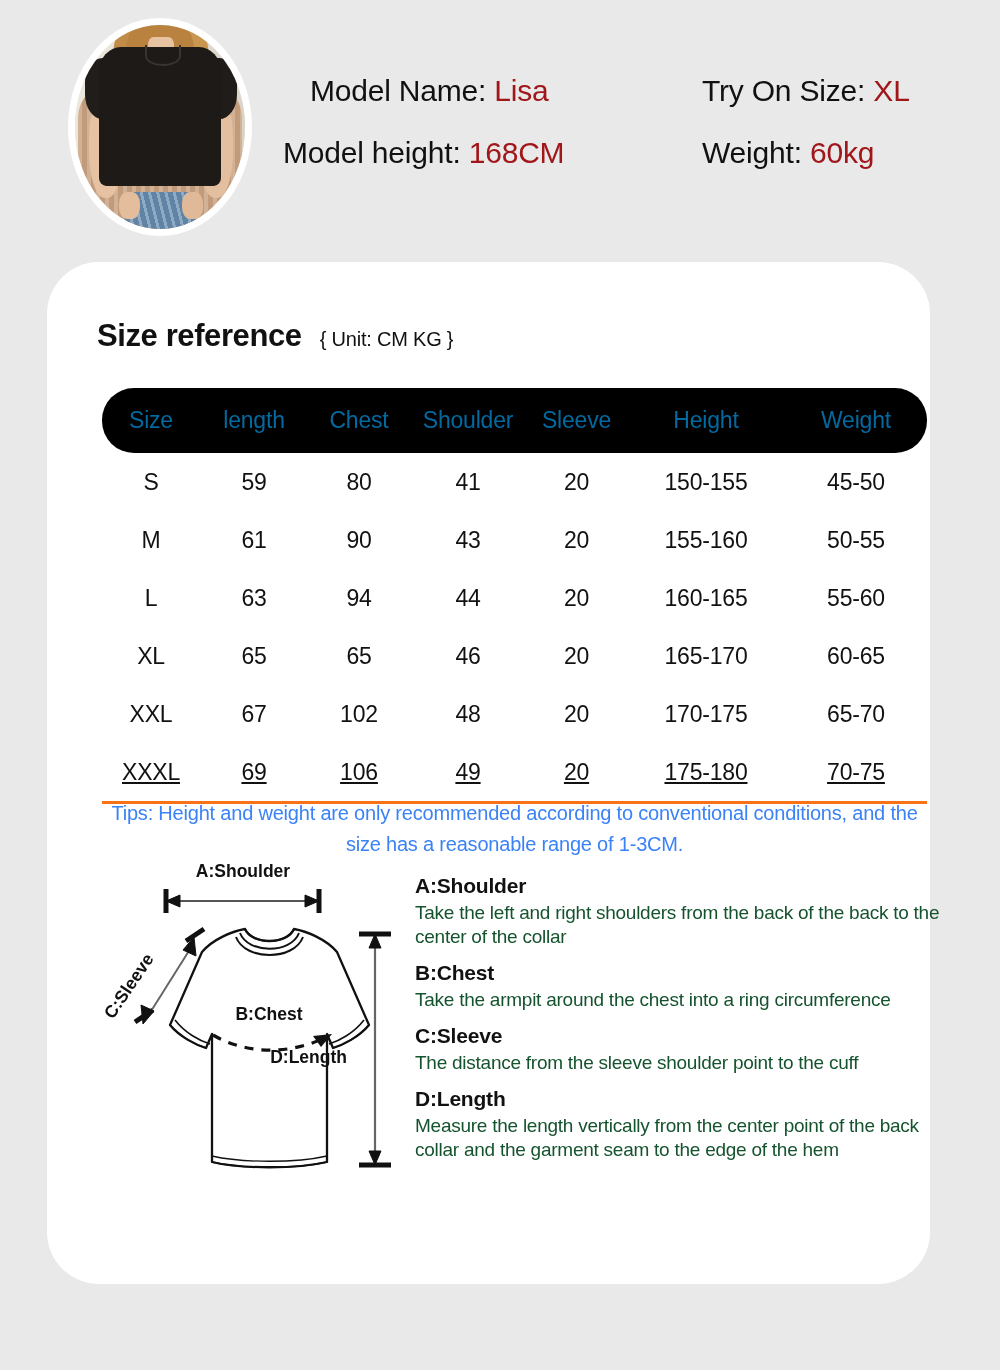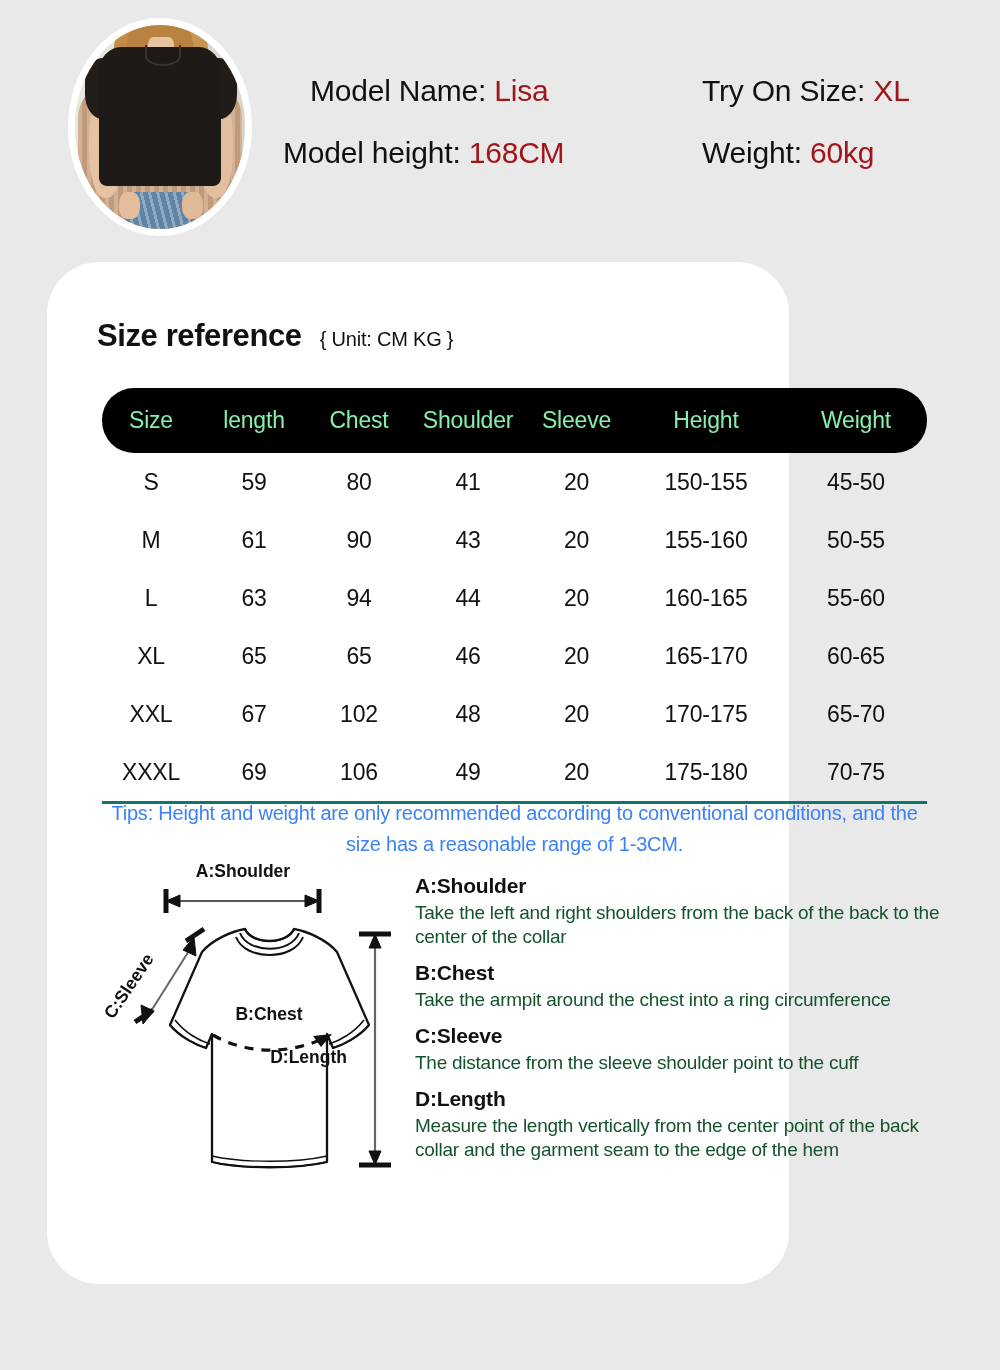--- a/index.html
+++ b/index.html
@@ -170,21 +170,21 @@
   #info-name   { left: 310px; top: 74px; }
   #info-height { left: 283px; top: 136px; }
   #info-size   { left: 702px; top: 74px; }
   #info-weight { left: 702px; top: 136px; }
 
   
   #size-card {
     position: absolute;
     left: 47px;
     top: 262px;
-    width: 742px;
+    width: 883px;
     height: 1022px;
     background: #ffffff;
     border-radius: 52px;
   }
 
   
   #title-row {
     position: absolute;
     left: 50px;
     top: 56px;
@@ -208,42 +208,43 @@
   #size-table {
     position: absolute;
     left: 55px;
     top: 126px;
     width: 825px;
     border-collapse: collapse;
     table-layout: fixed;
   }
   #size-table th {
     background: #000;
-    color: #86efac;
+    color: #0369a1;
     font-size: 23px;
     font-weight: normal;
     height: 63px;
     text-align: center;
     letter-spacing: -0.2px;
   }
   #size-table thead tr th:first-child {
     border-radius: 32px 0 0 32px;
   }
   #size-table thead tr th:last-child {
     border-radius: 0 32px 32px 0;
   }
   #size-table td {
     font-size: 23px;
     color: #111;
     height: 56px;
     text-align: center;
     letter-spacing: -0.2px;
   }
   #size-table tbody tr:last-child td {
-    border-bottom: 3px solid #0f766e;
+    border-bottom: 3px solid #f97316;
+    text-decoration: underline;
   }
   .col-size     { width: 98px; }
   .col-length   { width: 108px; }
   .col-chest    { width: 102px; }
   .col-shoulder { width: 116px; }
   .col-sleeve   { width: 101px; }
   .col-height   { width: 158px; }
   .col-weight   { width: 142px; }
 
   #tips-text {

